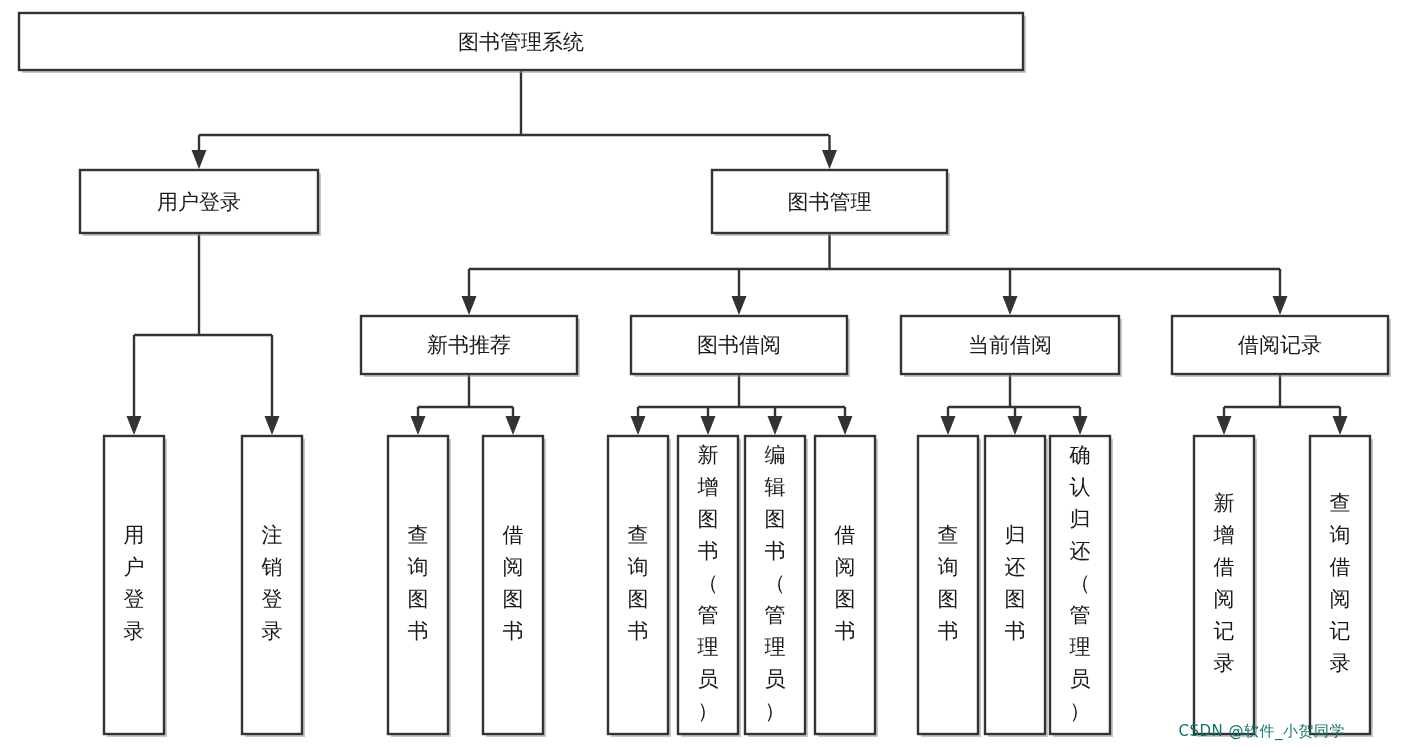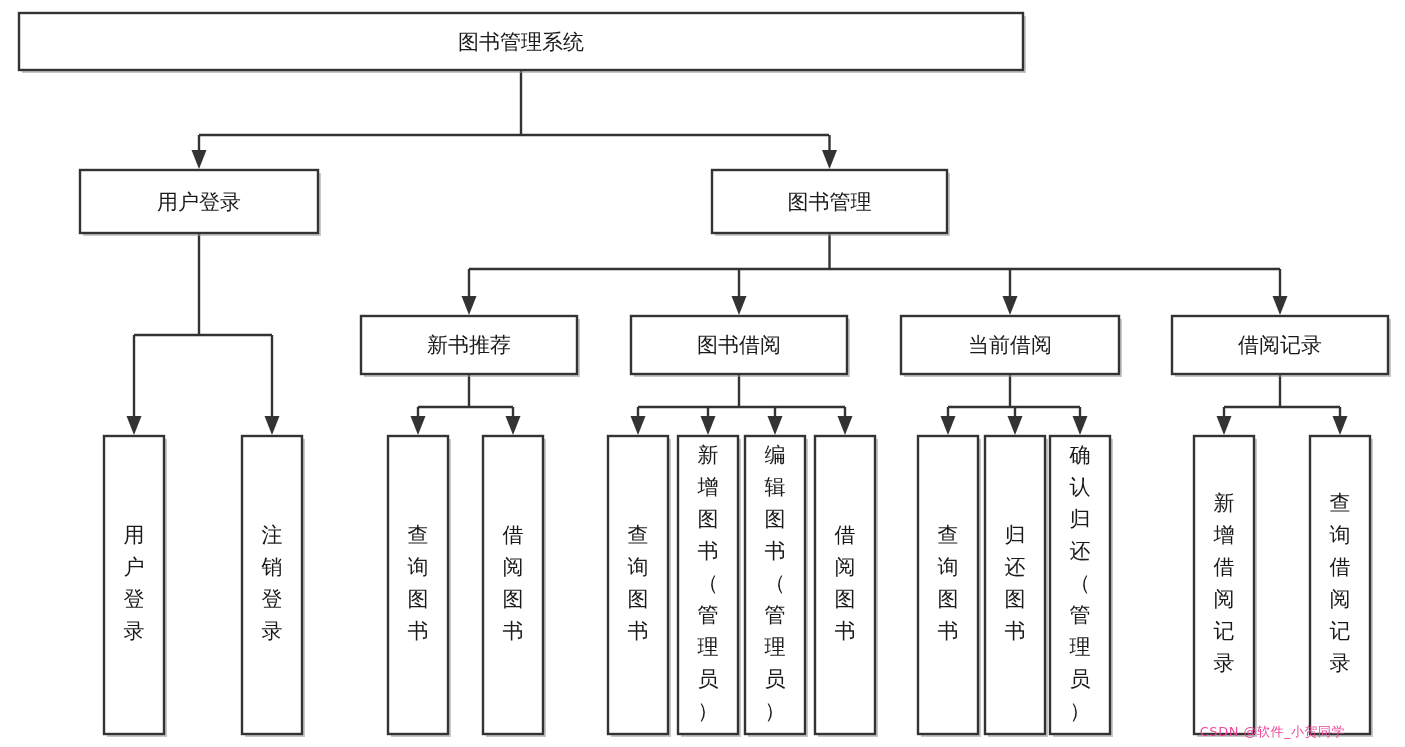--- a/index.html
+++ b/index.html
@@ -57,22 +57,22 @@
     font-family: "DejaVu Sans", "Liberation Sans", sans-serif;
     font-size: 21px;
     fill: #1a1a1a;
     text-anchor: middle;
   }
   .watermark {
     position: absolute;
     right: 8px;
     bottom: 6px;
     font-family: "DejaVu Sans", "Liberation Sans", sans-serif;
-    font-size: 13px;
-    color: #ec4899;
+    font-size: 15px;
+    color: #0f766e;
     letter-spacing: 0.5px;
     white-space: nowrap;
     user-select: none;
   }
 </style>
 </head>
 <body>
 
 <div id="diagram-root">
   <svg id="flow" viewBox="0 0 1405 747">

